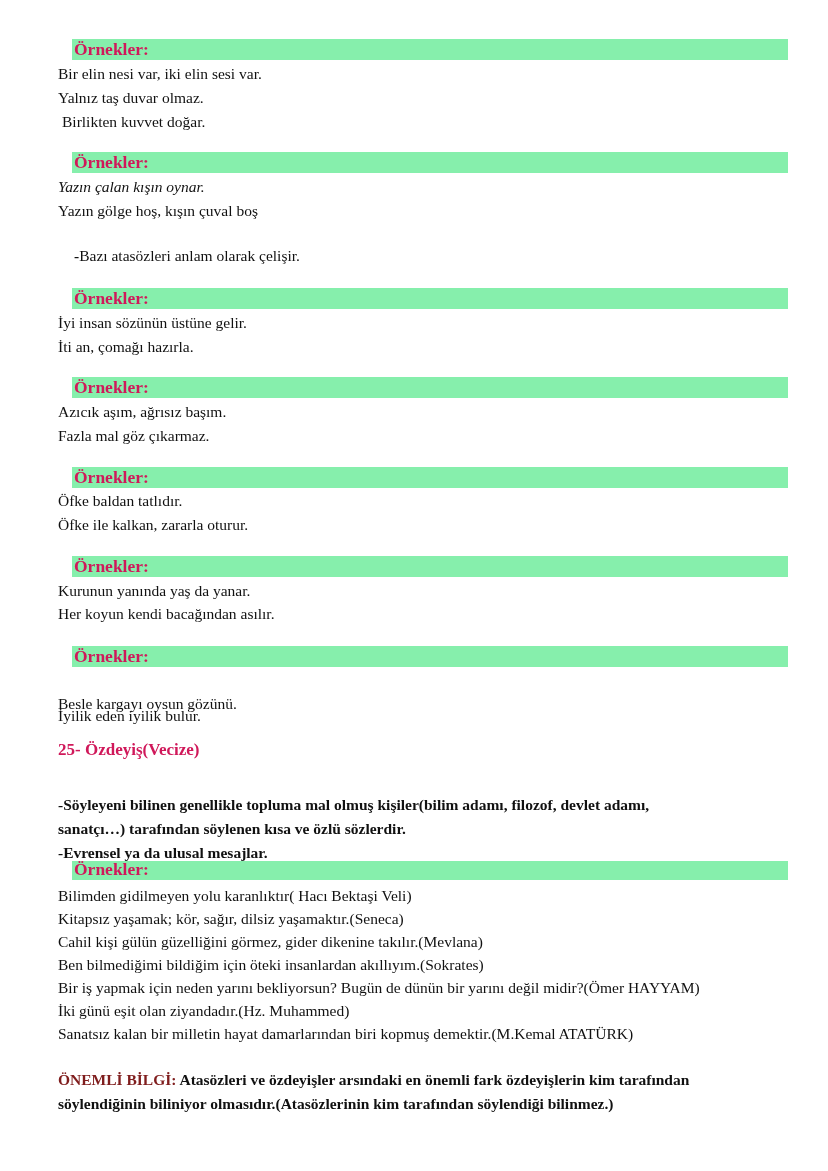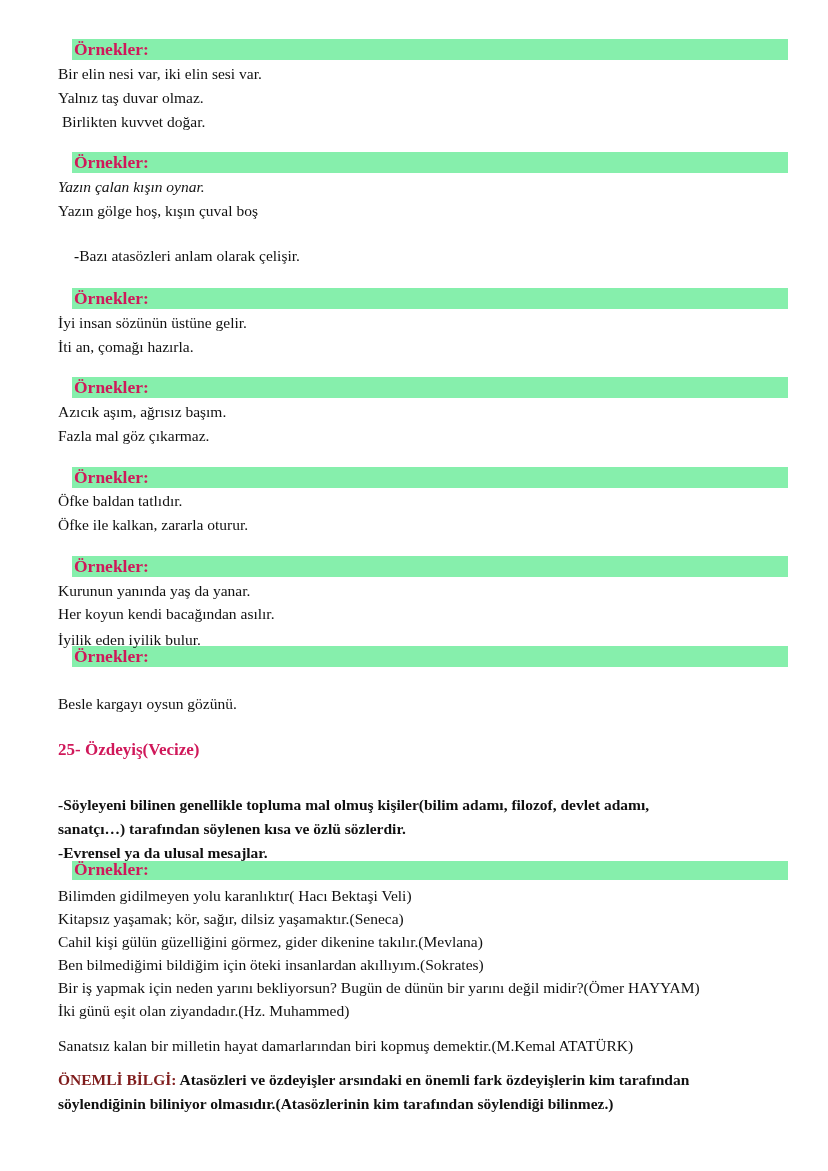--- a/index.html
+++ b/index.html
@@ -108,36 +108,36 @@
 
   <div class="band" style="top:556px;">
     <span class="band-label">Örnekler:</span>
   </div>
   <div class="line" style="top:581px;">Kurunun yanında yaş da yanar.</div>
   <div class="line" style="top:604px;">Her koyun kendi bacağından asılır.</div>
 
   <div class="band" style="top:646px;">
     <span class="band-label">Örnekler:</span>
   </div>
-  <div class="line" style="top:630px;">İyilik eden iyilik bulur.</div>
+  <div class="line" style="top:706px;">İyilik eden iyilik bulur.</div>
   <div class="line" style="top:694px;">Besle kargayı oysun gözünü.</div>
 
   <div class="heading" style="top:735px;">25- Özdeyiş(Vecize)</div>
 
   <div class="line bold" style="top:795px;">-Söyleyeni bilinen genellikle topluma mal olmuş kişiler(bilim adamı, filozof, devlet adamı,</div>
   <div class="line bold" style="top:819px;">sanatçı…) tarafından söylenen kısa ve özlü sözlerdir.</div>
   <div class="line bold" style="top:843px;">-Evrensel ya da ulusal mesajlar.</div>
 
   <div class="band" style="top:861px; height:19px;">
     <span class="band-label" style="top:-3px;">Örnekler:</span>
   </div>
   <div class="line" style="top:886px;">Bilimden gidilmeyen yolu karanlıktır( Hacı Bektaşi Veli)</div>
   <div class="line" style="top:909px;">Kitapsız yaşamak; kör, sağır, dilsiz yaşamaktır.(Seneca)</div>
   <div class="line" style="top:932px;">Cahil kişi gülün güzelliğini görmez, gider dikenine takılır.(Mevlana)</div>
   <div class="line" style="top:955px;">Ben bilmediğimi bildiğim için öteki insanlardan akıllıyım.(Sokrates)</div>
   <div class="line" style="top:978px;">Bir iş yapmak için neden yarını bekliyorsun? Bugün de dünün bir yarını değil midir?(Ömer HAYYAM)</div>
   <div class="line" style="top:1001px;">İki günü eşit olan ziyandadır.(Hz. Muhammed)</div>
-  <div class="line" style="top:1024px;margin-top:12px;">Sanatsız kalan bir milletin hayat damarlarından biri kopmuş demektir.(M.Kemal ATATÜRK)</div>
+  <div class="line" style="top:1024px;">Sanatsız kalan bir milletin hayat damarlarından biri kopmuş demektir.(M.Kemal ATATÜRK)</div>
 
   <div class="line bold" style="top:1070px;"><span class="note-label">ÖNEMLİ BİLGİ:</span><span> Atasözleri ve özdeyişler arsındaki en önemli fark özdeyişlerin kim tarafından</span></div>
   <div class="line bold" style="top:1094px;">söylendiğinin biliniyor olmasıdır.(Atasözlerinin  kim tarafından söylendiği bilinmez.)</div>
 
 </div>
 
 </body></html>

